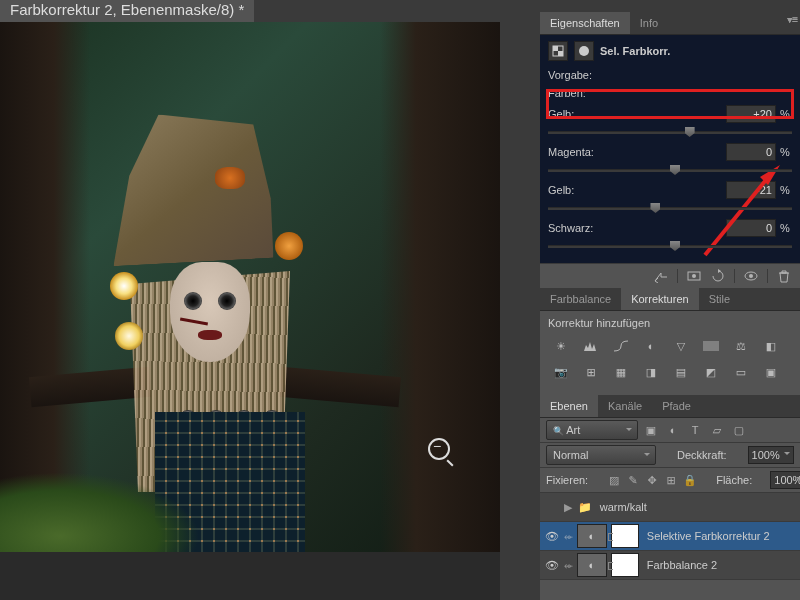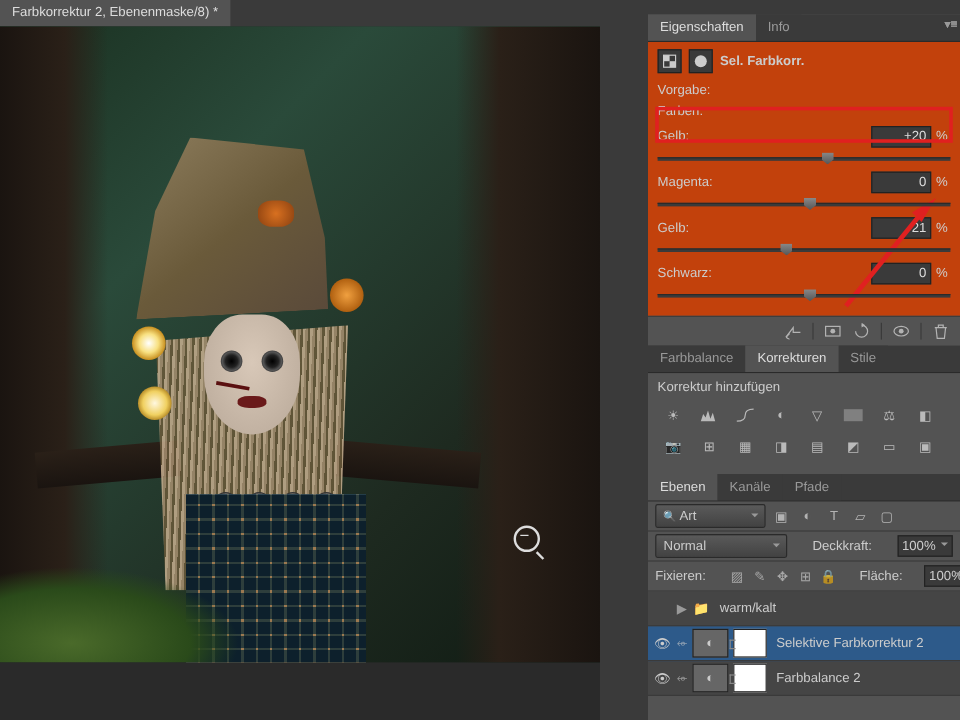--- a/index.html
+++ b/index.html
@@ -1,16 +1,16 @@
 <!DOCTYPE html>
 <html><head>
 <meta charset="utf-8">
 <style>
 html,body{margin:0;padding:0;width:800px;height:600px;overflow:hidden;background:#3a3a3a;font-family:Tahoma,Arial,sans-serif;font-size:11px;color:#ccc}
-.top-tab{position:absolute;left:0;top:0;height:36px;background:#535353;padding:0 10px;line-height:20px;color:#ddd;font-size:11px}
+.top-tab{position:absolute;left:0;top:0;height:36px;background:#535353;padding:0 10px;line-height:20px;color:#ddd;font-size:15px}
 .canvas{position:absolute;left:0;top:22px;width:500px;height:578px;background:#2a2a2a}
 .photo{position:absolute;left:0;top:0;width:500px;height:530px;background:linear-gradient(135deg,#1a3020 0%,#2a4a3a 30%,#1e2a20 70%,#0f1a12 100%);overflow:hidden}
 .tree-l{position:absolute;left:0;top:0;width:90px;height:530px;background:linear-gradient(90deg,#1a1410 0%,#2a2018 60%,transparent 100%)}
 .tree-r{position:absolute;right:0;top:0;width:120px;height:530px;background:linear-gradient(270deg,#1a1410 0%,#2a2018 70%,transparent 100%)}
 .moss{position:absolute;left:0;bottom:0;width:200px;height:80px;background:radial-gradient(ellipse at 30% 80%,#4a6a2a 0%,#2a4a1a 50%,transparent 70%)}
 .figure{position:absolute;left:60px;top:90px;width:300px;height:440px}
 .hat{position:absolute;left:60px;top:0;width:160px;height:150px;background:linear-gradient(140deg,#8a7a5a 0%,#6a5a3a 50%,#5a4a3a 100%);transform:skew(-5deg,-3deg);clip-path:polygon(20% 0,80% 10%,95% 60%,100% 100%,0 100%,5% 40%)}
 .face{position:absolute;left:110px;top:150px;width:80px;height:100px;background:radial-gradient(ellipse at 50% 40%,#d8c8b8 0%,#b8a898 100%);border-radius:40% 40% 50% 50%}
 .eye{position:absolute;width:18px;height:18px;background:radial-gradient(circle,#000 0%,#222 40%,#555 60%,#000 100%);border-radius:50%}
 .eye.l{left:14px;top:30px}.eye.r{right:14px;top:30px}
@@ -32,21 +32,21 @@
 .zoom{position:absolute;right:50px;bottom:140px;width:18px;height:18px;border:2px solid #ddd;border-radius:50%}
 .zoom::after{content:"";position:absolute;right:-6px;bottom:-6px;width:8px;height:2px;background:#ddd;transform:rotate(45deg)}
 .zoom::before{content:"−";position:absolute;left:3px;top:-2px;color:#ddd;font-size:14px}
 
 .panels{position:absolute;right:0;top:12px;width:260px;height:600px;background:#535353}
 .pnl-tabs{height:22px;background:#3a3a3a;display:flex;border-bottom:1px solid #2a2a2a}
 .pnl-tab{padding:0 10px;line-height:22px;color:#999;cursor:pointer;background:#3a3a3a}
 .pnl-tab.active{background:#535353;color:#ddd}
 .pnl-menu{position:absolute;right:2px;top:2px;color:#999;font-size:10px}
 
-.props{padding:6px 8px;background:#c2410c;position:relative}
+.props{padding:6px 8px;background:#0f172a;position:relative}
 .adj-header{display:flex;align-items:center;gap:6px;margin-bottom:8px}
 .adj-ico{width:18px;height:18px;background:#3a3a3a;border:1px solid #222;display:flex;align-items:center;justify-content:center}
 .adj-ico svg{width:12px;height:12px}
 .adj-title{font-weight:bold}
 .row{display:flex;align-items:center;margin-bottom:6px;gap:6px}
 .row label{width:56px}
 .dd{flex:1;height:18px;background:linear-gradient(#5a5a5a,#424242);border:1px solid #2a2a2a;border-radius:2px;padding:0 6px;line-height:18px;position:relative;color:#ddd}
 .dd::after{content:"";position:absolute;right:5px;top:4px;width:6px;height:8px;background:linear-gradient(#999,#999);clip-path:polygon(0 40%,100% 40%,50% 0,50% 0,0 40%,0 60%,100% 60%,50% 100%,0 60%)}
 
 .red-box{position:absolute;left:6px;top:54px;right:6px;height:24px;border:3px solid #e02020;pointer-events:none}

